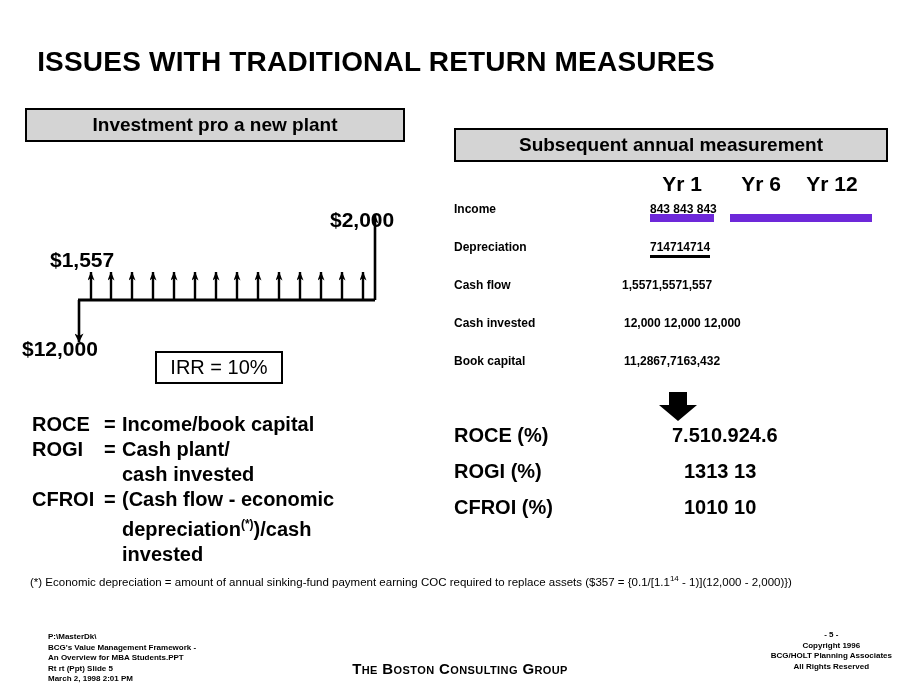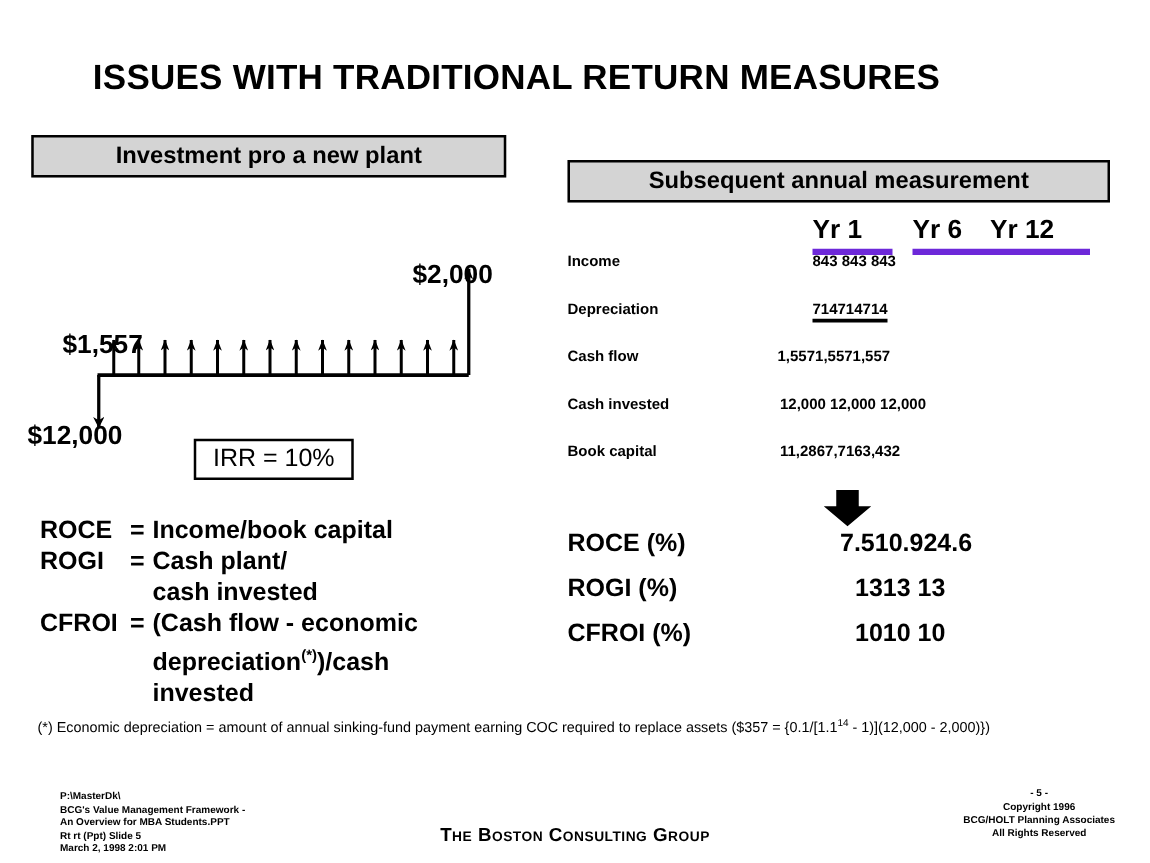--- a/index.html
+++ b/index.html
@@ -20,21 +20,21 @@
     inset: 0;
     background: #ffffff;
   }
 
   
   #slide-title {
     position: absolute;
     top: 46px;
     left: 0;
     width: 752px;
-    text-align: right;
+    text-align: center;
     font-size: 28px;
     font-weight: bold;
     letter-spacing: 0.2px;
     white-space: nowrap;
   }
 
   
   .banner {
     position: absolute;
     background: #d4d4d4;
@@ -59,21 +59,21 @@
   }
   #diagram-svg { display: block; }
 
   .amt-label {
     position: absolute;
     font-weight: bold;
     font-size: 21px;
     white-space: nowrap;
   }
   #label-2000  { left: 330px; top: 208px; }
-  #label-1557  { left: 50px;  top: 264px; }
+  #label-1557  { left: 50px;  top: 248px; }
   #label-12000 { left: 22px;  top: 337px; }
 
   
   #irr-box {
     position: absolute;
     left: 155px;
     top: 351px;
     width: 128px;
     height: 33px;
     border: 2px solid #000000;
@@ -115,22 +115,23 @@
   }
   .col-head-row {
     position: relative;
     height: 30px;
     font-weight: bold;
     font-size: 21px;
   }
   .col-head {
     position: absolute;
     top: 0;
-    border-bottom: 5px solid #6d28d9;
-    padding-bottom: 3px;
+    border-bottom: 8px solid #6d28d9;
+    padding-bottom: 18px;
+    text-align: center;
     white-space: nowrap;
   }
   #col-head-yr1  { left: 196px; width: 64px; }
   #col-head-yr6  { left: 276px; width: 62px; }
   #col-head-yr12 { left: 338px; width: 80px; }
 
   .data-row {
     position: relative;
     height: 38px;
     font-weight: bold;

